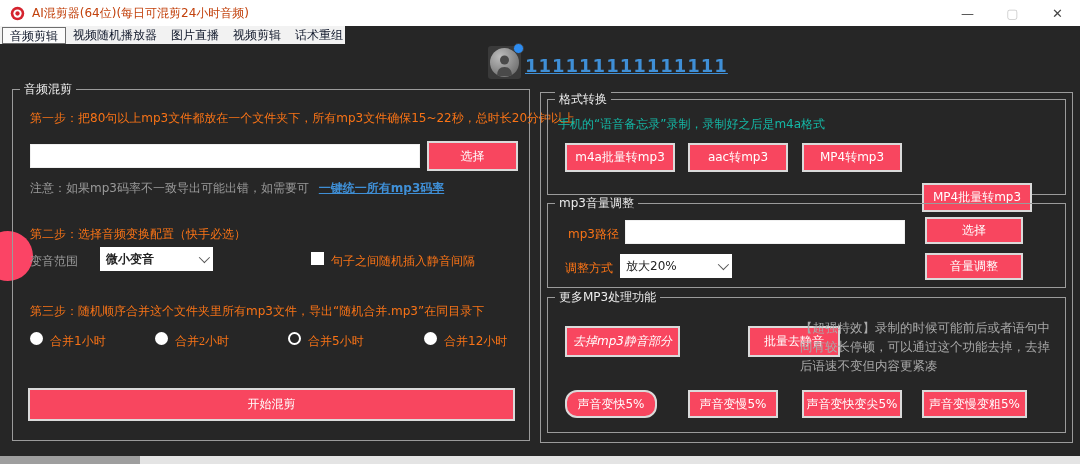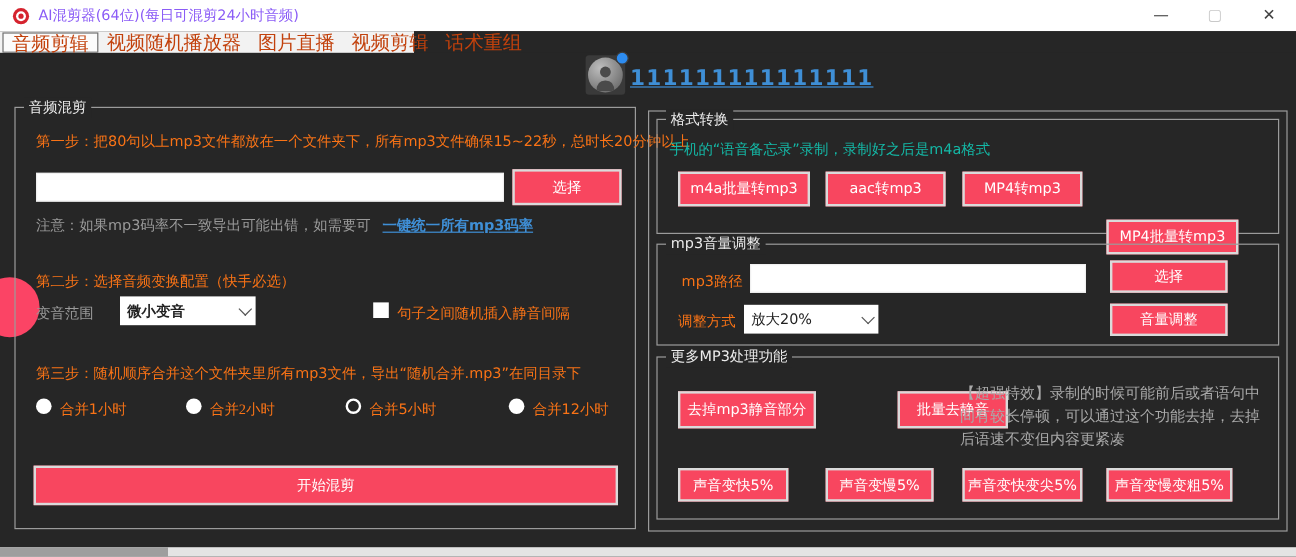--- a/index.html
+++ b/index.html
@@ -3,29 +3,29 @@
 <meta charset="utf-8">
 <style>
   * { margin:0; padding:0; box-sizing:border-box; }
   html,body { width:1080px; height:464px; overflow:hidden; }
   body { font-family:"DejaVu Sans","Liberation Sans",sans-serif; font-size:12px; }
   #app { position:relative; width:1080px; height:464px; background:#262626; }
 
   
   .titlebar { position:absolute; left:0; top:0; width:1080px; height:26px; background:#ffffff; display:flex; align-items:center; }
   .app-icon { width:15px; height:15px; margin-left:10px; }
-  .title-text { margin-left:7px; color:#8b5cf6; font-size:12px; }
+  .title-text { margin-left:7px; color:#c2410c; font-size:12px; }
   .win-controls { position:absolute; right:0; top:0; height:26px; display:flex; }
   .win-btn { width:45px; height:26px; display:flex; align-items:center; justify-content:center; color:#444; font-size:13px; cursor:pointer; }
   .win-btn.disabled { color:#c9c9c9; }
 
   
   .tabstrip { position:absolute; left:0; top:26px; width:1080px; height:18px; background:#262626; }
   .tabstrip-white { position:absolute; left:0; top:0; width:345px; height:18px; background:#f2f2f2; display:flex; align-items:center; }
-  .tab { color:#c2410c; font-size:16px; padding:0 7px; height:17px; line-height:17px; cursor:pointer; white-space:nowrap; }
+  .tab { color:#0f172a; font-size:12px; padding:0 7px; height:17px; line-height:17px; cursor:pointer; white-space:nowrap; }
   .tab.selected { border:1px solid #6e6e6e; background:#fbfbfb; margin-left:2px; }
 
   
   .avatar-box { position:absolute; left:488px; top:46px; width:33px; height:33px; background:#3a3a3a; border-radius:3px; }
   .avatar-circle { position:absolute; left:2px; top:2px; width:29px; height:29px; border-radius:50%; background:radial-gradient(circle at 35% 30%, #bdbdbd, #5c5c5c); overflow:hidden; }
   .avatar-sil { position:absolute; left:7px; top:6px; width:15px; height:22px; }
   .avatar-badge { position:absolute; right:-3px; top:-3px; width:11px; height:11px; border-radius:50%; background:#2d8cf0; border:1px solid #3a3a3a; }
   .username-link { position:absolute; left:525px; top:55px; color:#3f8fd6; font-weight:bold; font-size:18px; text-decoration:underline; letter-spacing:1px; cursor:pointer; }
 
   
@@ -151,24 +151,24 @@
   <div class="txt" style="left:565px; top:260px;">调整方式</div>
   <div class="combo" style="left:620px; top:254px; width:112px; height:24px;">
     <span>放大20%</span>
     <span class="chev"></span>
   </div>
   <div class="btn-red" style="left:925px; top:253px; width:98px; height:27px;">音量调整</div>
 
   <div class="group" style="left:547px; top:297px; width:519px; height:136px;">
     <div class="group-label">更多MP3处理功能</div>
   </div>
-  <div class="btn-red" style="left:565px; top:326px; width:115px; height:31px;">去掉mp3静音部分</div>
+  <div class="btn-red" style="left:565px; top:326px; width:115px; height:31px;font-style:italic;">去掉mp3静音部分</div>
   <div class="btn-red" style="left:700px; top:326px; width:92px; height:31px;margin-left:48px;">批量去静音</div>
   <div class="tip-block" style="left:800px; top:318px; width:262px;">【超强特效】录制的时候可能前后或者语句中间有较长停顿，可以通过这个功能去掉，去掉后语速不变但内容更紧凑</div>
-  <div class="btn-red" style="left:565px; top:390px; width:92px; height:28px;">声音变快5%</div>
+  <div class="btn-red" style="left:565px; top:390px; width:92px; height:28px;border-radius:12px;">声音变快5%</div>
   <div class="btn-red" style="left:688px; top:390px; width:90px; height:28px;">声音变慢5%</div>
   <div class="btn-red" style="left:802px; top:390px; width:100px; height:28px;">声音变快变尖5%</div>
   <div class="btn-red" style="left:922px; top:390px; width:105px; height:28px;">声音变慢变粗5%</div>
 
   <div class="bottom-strip">
     <div class="bottom-strip-left"></div>
   </div>
 
 </div>
 

